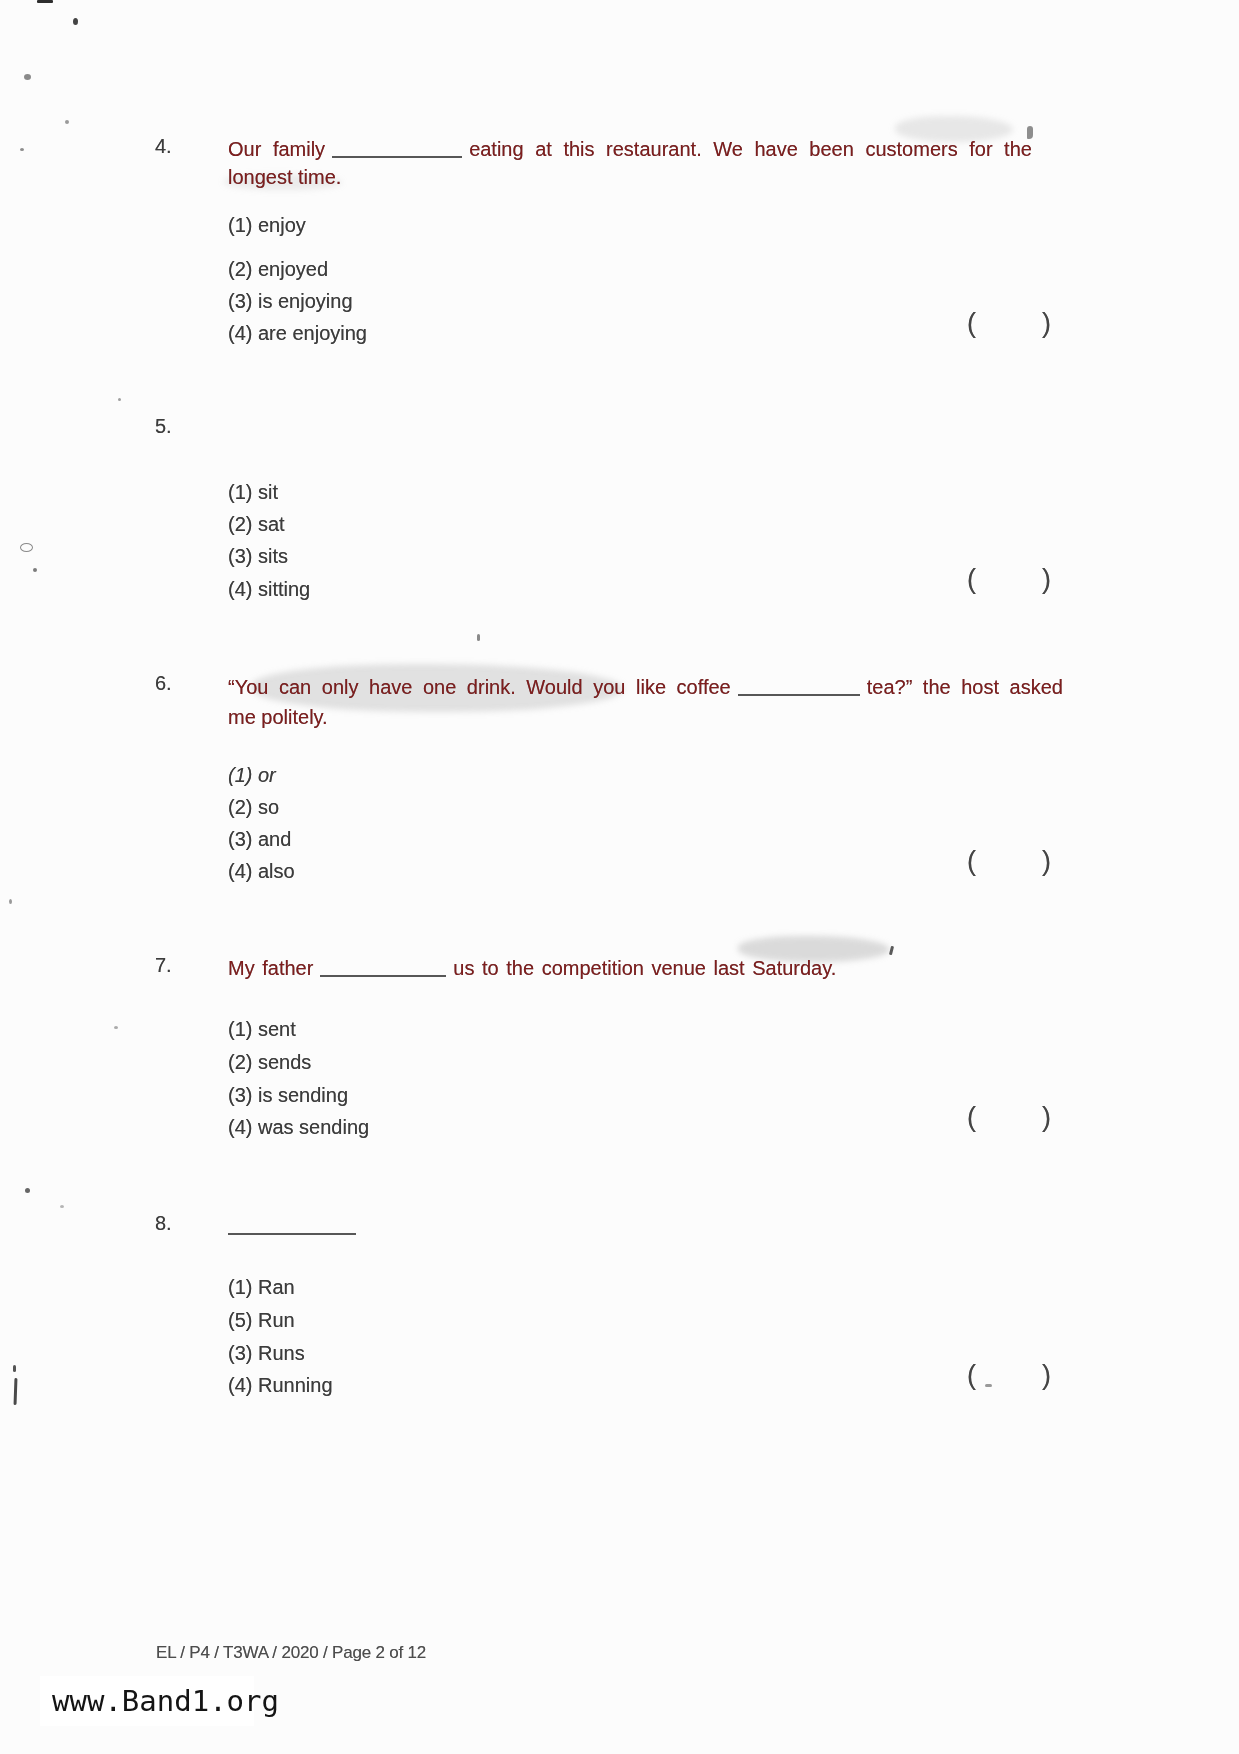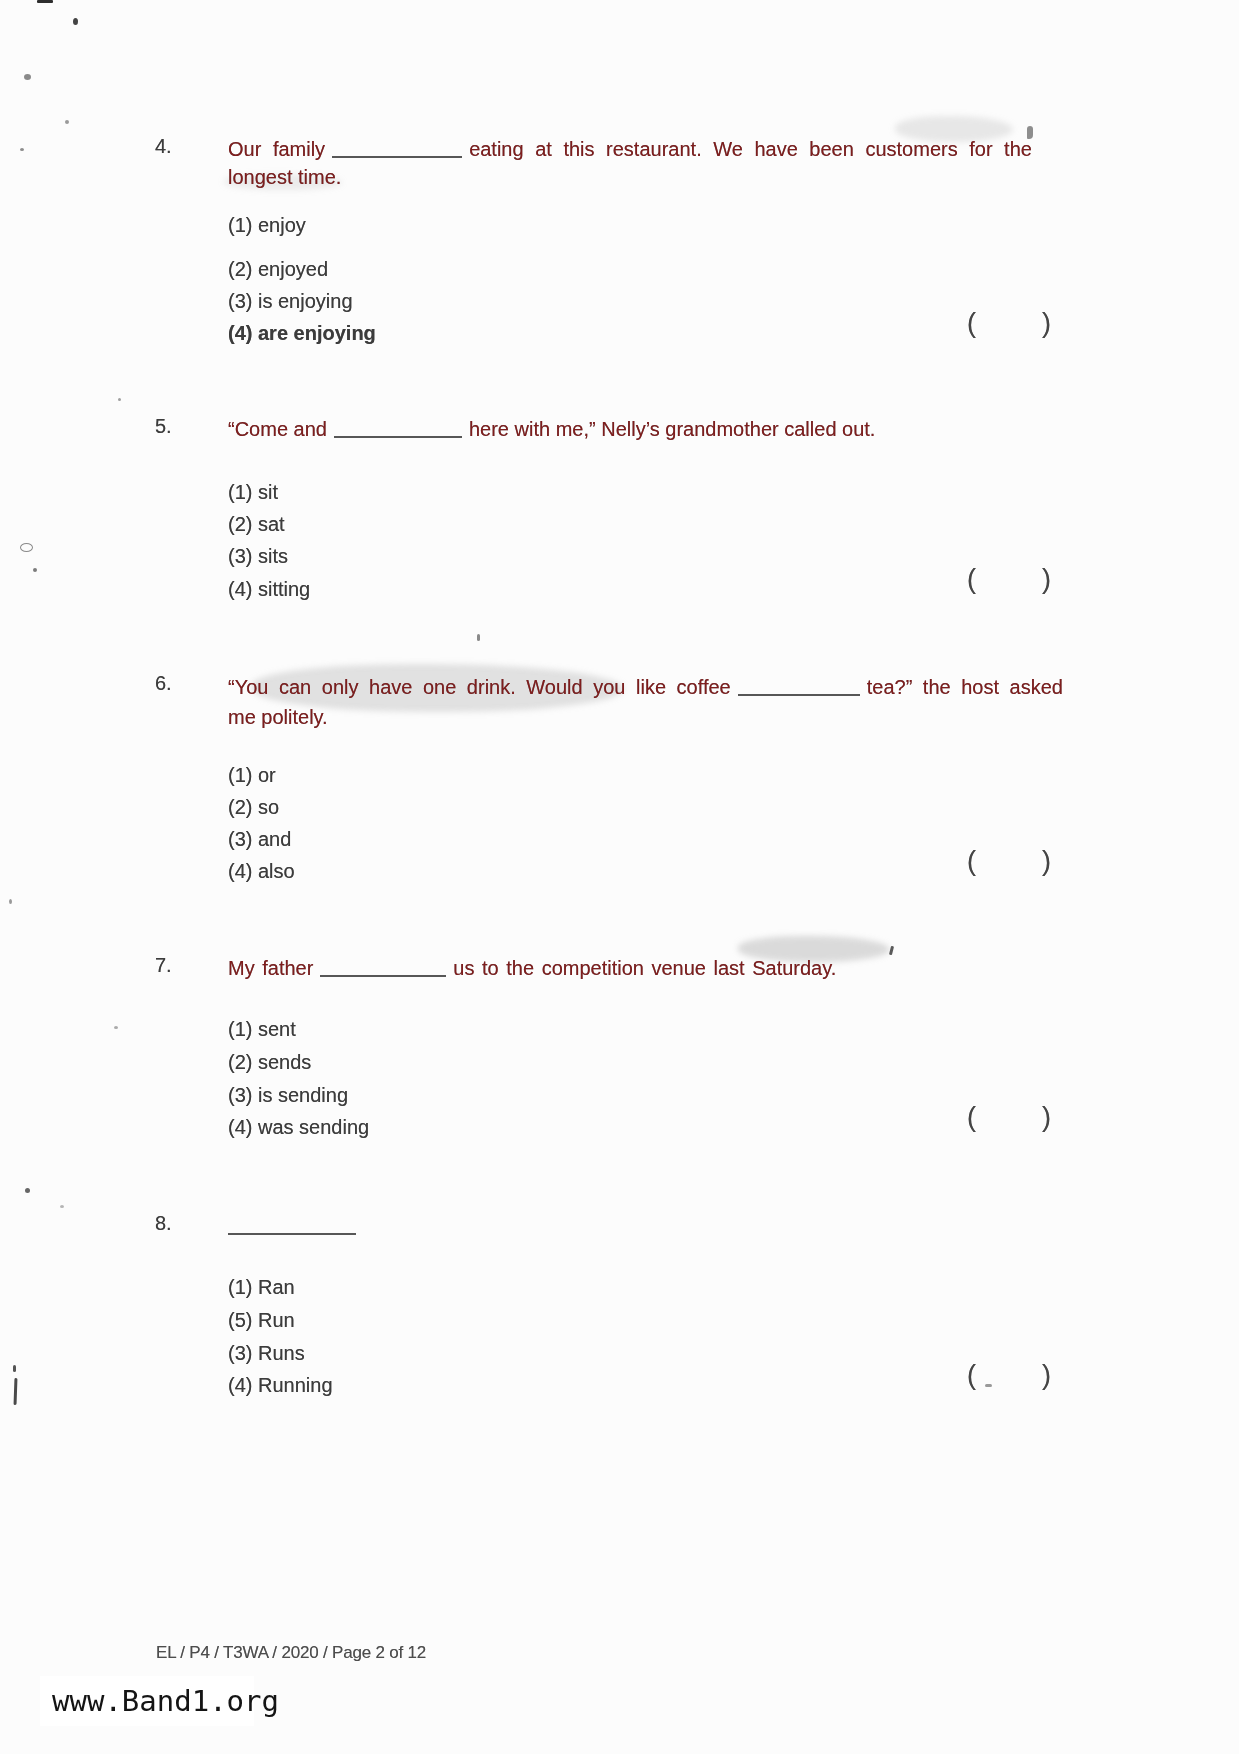--- a/index.html
+++ b/index.html
@@ -85,41 +85,38 @@
   <div class="mark" style="left:890px;top:946px;width:3px;height:9px;background:#5a5a5a;transform:rotate(14deg);border-radius:1px;"></div>
 
   <div class="qnum" style="top:135px;">4.</div>
   <div class="qtext" style="top:135px;word-spacing:6px;">
     <span>Our family</span><span class="blank" style="width:130px;"></span><span>eating at this restaurant. We have been customers for the</span>
     <span style="display:block;word-spacing:normal;">longest time.</span>
   </div>
   <div class="opt" style="top:214px;">(1) enjoy</div>
   <div class="opt" style="top:258px;">(2) enjoyed</div>
   <div class="opt" style="top:290px;">(3) is enjoying</div>
-  <div class="opt" style="top:322px;font-weight:bold;">(4) are enjoying</div>
+  <div class="opt" style="top:322px;">(4) are enjoying</div>
   <span class="br" style="left:967px;top:308px;">(</span>
   <span class="br" style="left:1042px;top:308px;">)</span>
 
   <div class="qnum" style="top:415px;">5.</div>
-  <div class="qtext" style="top:415px;">
-    <span>“Come and</span><span class="blank" style="width:128px;"></span><span>here with me,” Nelly’s grandmother called out.</span>
-  </div>
   <div class="opt" style="top:481px;">(1) sit</div>
   <div class="opt" style="top:513px;">(2) sat</div>
   <div class="opt" style="top:545px;">(3) sits</div>
   <div class="opt" style="top:578px;">(4) sitting</div>
   <span class="br" style="left:967px;top:564px;">(</span>
   <span class="br" style="left:1042px;top:564px;">)</span>
 
   <div class="qnum" style="top:672px;">6.</div>
   <div class="qtext" style="top:672px;word-spacing:5px;line-height:30px;">
     <span>“You can only have one drink. Would you like coffee</span><span class="blank" style="width:122px;"></span><span>tea?” the host asked</span>
     <span style="display:block;word-spacing:normal;">me politely.</span>
   </div>
-  <div class="opt" style="top:764px;">(1) or</div>
+  <div class="opt" style="top:764px;font-style:italic;">(1) or</div>
   <div class="opt" style="top:796px;">(2) so</div>
   <div class="opt" style="top:828px;">(3) and</div>
   <div class="opt" style="top:860px;">(4) also</div>
   <span class="br" style="left:967px;top:846px;">(</span>
   <span class="br" style="left:1042px;top:846px;">)</span>
 
   <div class="qnum" style="top:954px;">7.</div>
   <div class="qtext" style="top:954px;word-spacing:2px;">
     <span>My father</span><span class="blank" style="width:126px;"></span><span>us to the competition venue last Saturday.</span>
   </div>

